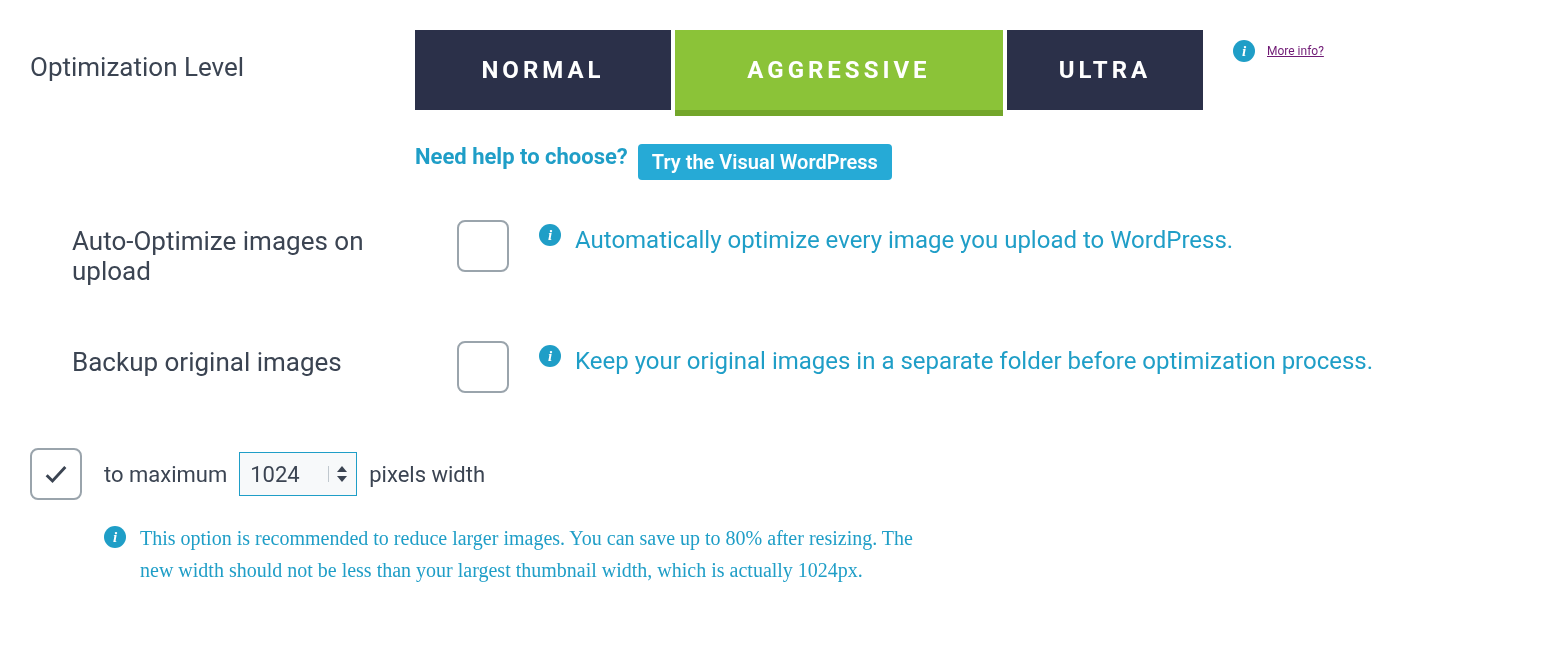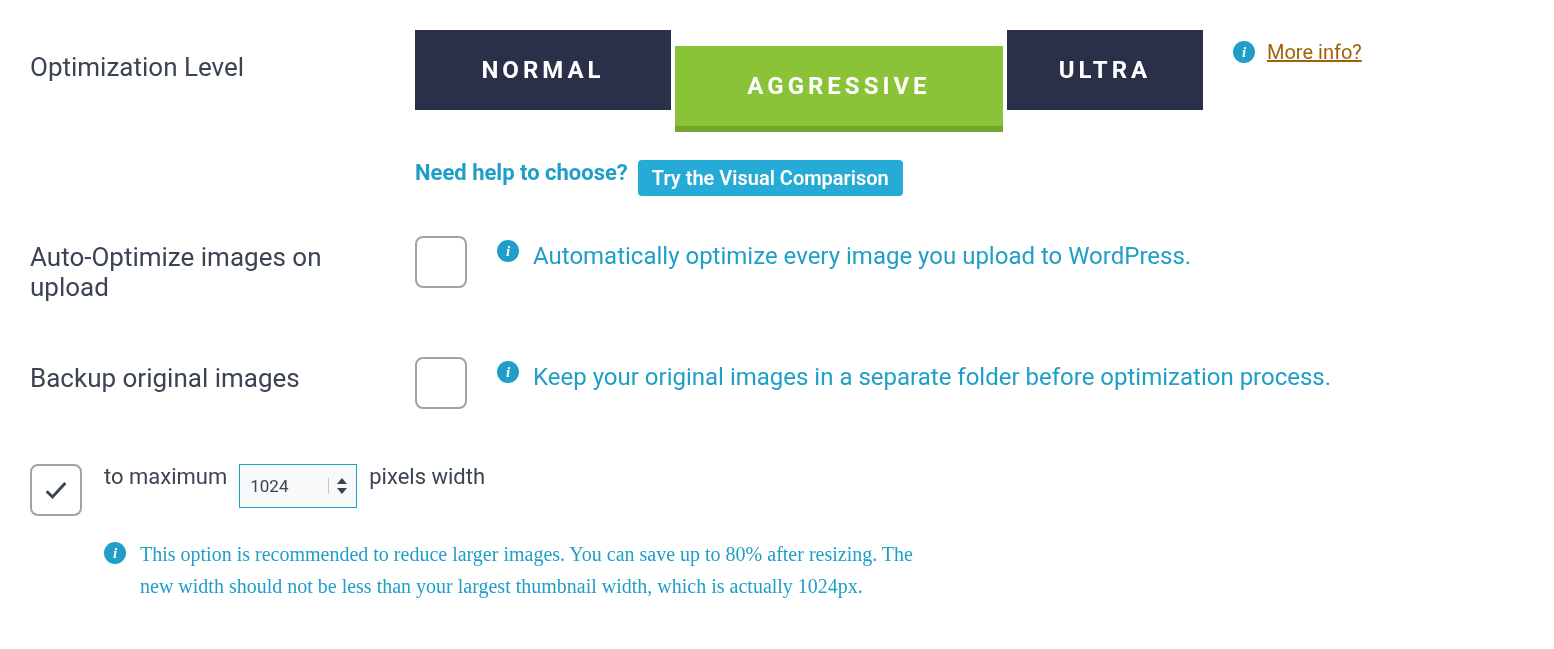--- a/index.html
+++ b/index.html
@@ -45,21 +45,21 @@
     font-size: 24px;
     font-weight: 700;
     letter-spacing: 4px;
     color: #fff;
     cursor: pointer;
     margin-right: 4px;
     position: relative;
   }
   .level-btn.dark { background: #2b3049; }
   .level-btn.normal { width: 256px; }
-  .level-btn.aggressive { width: 328px; margin-top: 16px; }
+  .level-btn.aggressive { width: 328px; }
   .level-btn.ultra { width: 196px; }
   .level-btn.active { background: #8bc338; }
   .level-btn.active::after {
     content: "";
     position: absolute;
     left: 0; right: 0; bottom: -6px;
     height: 6px;
     background: #73a62a;
   }
   .more-info-wrap {
@@ -77,23 +77,23 @@
     font-weight: 700;
     display: flex;
     align-items: center;
     justify-content: center;
     font-family: Georgia, serif;
     font-style: italic;
     flex-shrink: 0;
   }
   .more-info-link {
     margin-left: 12px;
-    color: #a16207;
+    color: #701a75;
     text-decoration: underline;
-    font-size: 20px;
+    font-size: 12px;
     cursor: pointer;
   }
   .help-row {
     margin-top: 34px;
     display: flex;
     align-items: flex-start;
   }
   .help-text {
     color: #1f9ec7;
     font-weight: 700;
@@ -104,21 +104,21 @@
     background: #26aad6;
     color: #fff;
     border-radius: 4px;
     padding: 6px 14px;
     font-size: 20px;
     font-weight: 600;
     cursor: pointer;
   }
   
   .opt-row { margin-bottom: 55px; }
-  .opt-row .label-col { padding-top: 6px; }
+  .opt-row .label-col { padding-top: 6px; margin-left: 42px; }
   .opt-control {
     display: flex;
     align-items: flex-start;
   }
   .checkbox {
     width: 52px; height: 52px;
     border: 2px solid #9aa4ac;
     border-radius: 8px;
     margin-right: 30px;
     display: flex;
@@ -138,31 +138,31 @@
   .opt-desc-text {
     margin-left: 14px;
     color: #1f9ec7;
     font-size: 24px;
     line-height: 1.5;
     max-width: 840px;
   }
   
   .resize-inline {
     display: flex;
-    align-items: flex-start;
+    align-items: center;
     font-size: 22px;
     color: #3b4452;
   }
   .resize-inline .checkbox { margin-right: 22px; }
   .num-input {
     width: 118px;
     height: 44px;
     border: 1px solid #1f9ec7;
     background: #f7f9fa;
-    font-size: 17px;
+    font-size: 22px;
     padding: 2px 6px 2px 10px;
     margin: 0 12px;
     display: flex;
     align-items: center;
     justify-content: space-between;
   }
   .num-value { color: #3b4452; }
   .spinner {
     width: 22px;
     display: flex;
@@ -207,21 +207,21 @@
         <div class="level-btn active aggressive">AGGRESSIVE</div>
         <div class="level-btn dark ultra">ULTRA</div>
       </div>
       <div class="more-info-wrap">
         <div class="info-icon">i</div>
         <span class="more-info-link">More info?</span>
       </div>
     </div>
     <div class="help-row">
       <span class="help-text">Need help to choose?</span>
-      <span class="help-btn">Try the Visual Comparison</span>
+      <span class="help-btn">Try the Visual WordPress</span>
     </div>
   </div>
 </div>
 
 <div class="row opt-row">
   <div class="label-col">Auto-Optimize images on upload</div>
   <div class="control-col">
     <div class="opt-control">
       <div class="checkbox">
         

